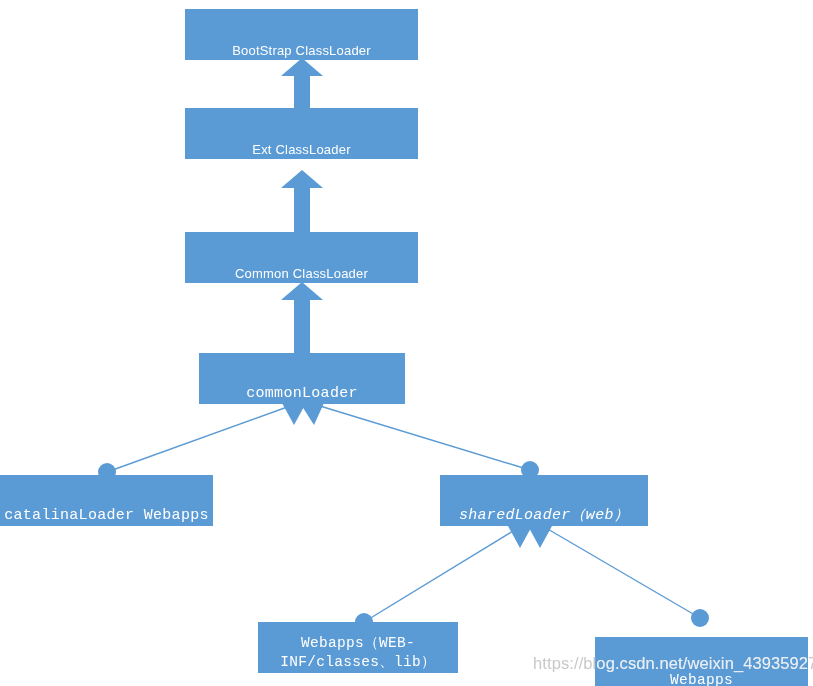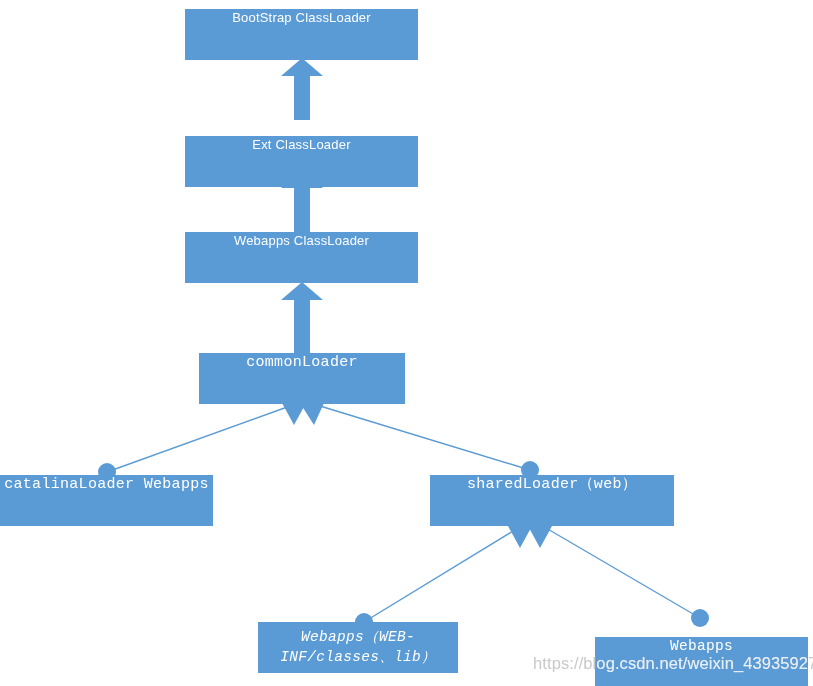--- a/index.html
+++ b/index.html
@@ -13,21 +13,21 @@
     height: 686px;
     background: #ffffff;
     overflow: hidden;
     font-family: "Liberation Sans", sans-serif;
   }
   .node {
     position: absolute;
     background: #5b9bd5;
     color: #ffffff;
     display: flex;
-    align-items: flex-start;
+    align-items: flex-end;
     justify-content: center;
     text-align: center;
     box-sizing: border-box;
     line-height: 1.35;
     z-index: 3;
   }
   .node.sans {
     font-family: "Liberation Sans", sans-serif;
     font-size: 13px;
     letter-spacing: 0.2px;
@@ -121,41 +121,41 @@
       <line x1="700" y1="618" x2="546" y2="528" stroke="#5b9bd5" stroke-width="1.4"></line>
       <polygon points="528,526 552,526 540,548" fill="#5b9bd5"></polygon>
       <circle cx="700" cy="618" r="9" fill="#5b9bd5"></circle>
     </g>
   </svg>
 
   <div class="node sans" style="left:185px; top:9px; width:233px; height:51px;">
     <span>BootStrap ClassLoader</span>
   </div>
 
-  <div class="node sans" style="left:185px; top:136px; width:233px; height:51px;">
+  <div class="node sans" style="left:185px; top:108px; width:233px; height:51px;">
     <span>Ext ClassLoader</span>
   </div>
 
   <div class="node sans" style="left:185px; top:232px; width:233px; height:51px;">
-    <span>Webapps ClassLoader</span>
+    <span>Common ClassLoader</span>
   </div>
 
   <div class="node mono" style="left:199px; top:353px; width:206px; height:51px;">
     <span>commonLoader</span>
   </div>
 
   <div class="node mono" style="left:0px; top:475px; width:213px; height:51px;">
     <span>catalinaLoader Webapps</span>
   </div>
 
-  <div class="node mono" style="left:430px; top:475px; width:244px; height:51px;">
+  <div class="node mono" style="left:440px; top:475px; width:208px; height:51px;font-style:italic;">
     <span>sharedLoader（web）</span>
   </div>
 
-  <div class="node mono small" style="left:258px; top:622px; width:200px; height:51px; padding:6px 6px;font-style:italic;">
+  <div class="node mono small" style="left:258px; top:622px; width:200px; height:51px; padding:0 6px;">
     <span>Webapps（WEB-INF/classes、lib）</span>
   </div>
 
   <div class="node mono small" style="left:595px; top:622px; width:213px; height:54px;margin-top:15px;">
     <span>Webapps</span>
   </div>
 
   <div class="watermark">https://blog.csdn.net/weixin_43935927</div>
   <div class="wm-over">
     <span>https://blog.csdn.net/weixin_43935927</span>

